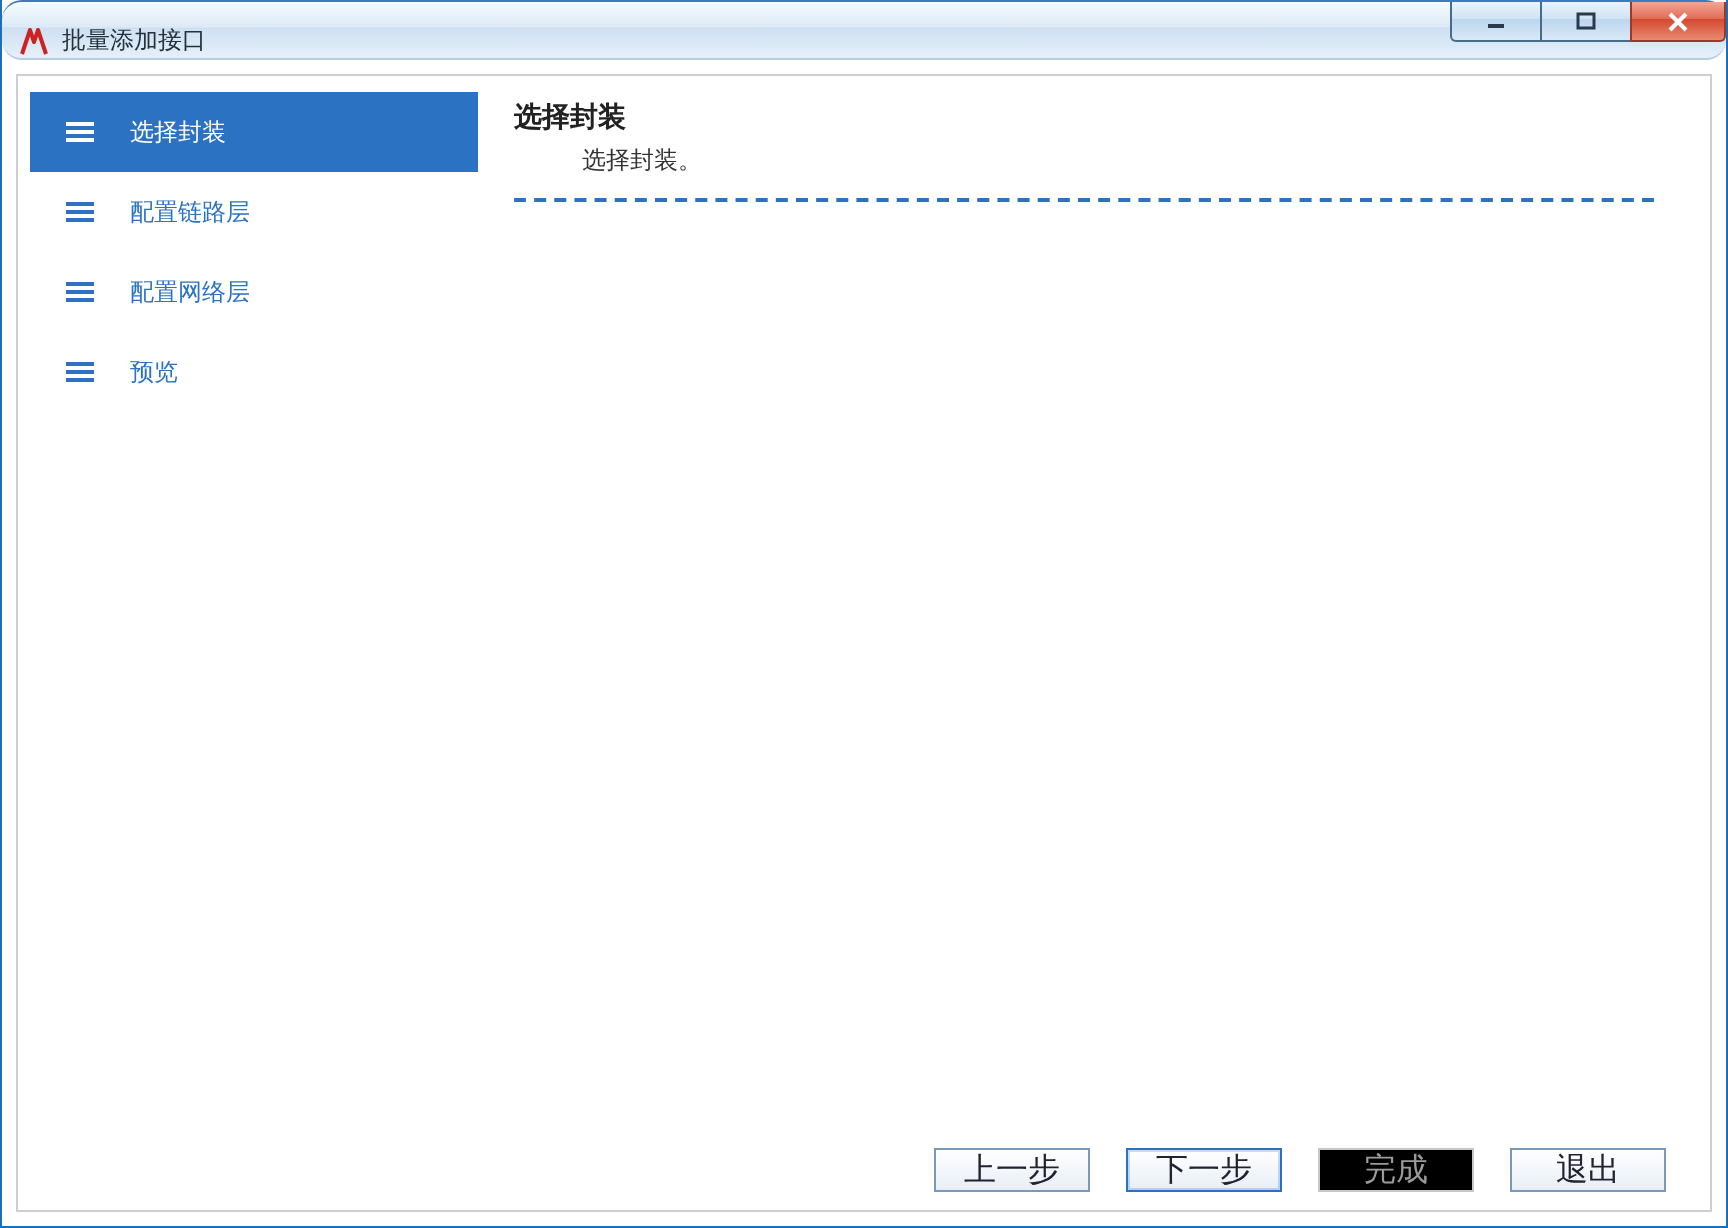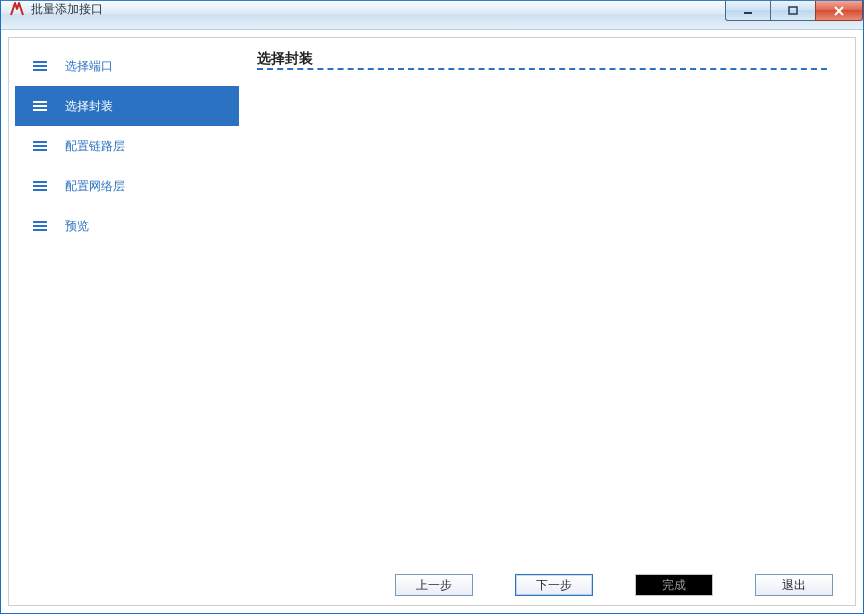--- a/index.html
+++ b/index.html
@@ -11,23 +11,24 @@
     background: #fff;
     position: relative;
     display: flex; flex-direction: column;
   }
   
   .titlebar {
     height: 30px;
     background: linear-gradient(to bottom, #f6fbff 0%, #dceaf7 45%, #cde0f2 46%, #e6f0fa 100%);
     border-top: 1px solid #3a7bbf;
     border-bottom: 1px solid #b7cde2;
-    display: flex; align-items: flex-start;
+    display: flex; align-items: flex-end;
     padding-left: 8px;
     position: relative;
+    border-radius: 10px;
   }
   .titlebar .app-icon {
     width: 16px; height: 16px; margin-right: 6px;
     display: inline-flex; align-items: center; justify-content: center;
   }
   .titlebar .title { color: #26323c; font-size: 12px; }
   .win-controls {
     position: absolute; right: 0; top: 0;
     display: flex;
   }
@@ -127,24 +128,23 @@
   .footer {
     height: 40px;
     display: flex; align-items: center; justify-content: flex-end;
     gap: 18px;
     padding-right: 22px;
   }
   .btn {
     min-width: 78px; height: 22px;
     border: 1px solid #7a98b8;
     background: linear-gradient(to bottom, #ffffff, #e8eef5);
-    color: #223; font-size: 12px;
+    color: #223; font-size: 16px;
     display: inline-flex; align-items: center; justify-content: center;
     cursor: pointer;
-    margin-left: 24px;
   }
   .btn.primary {
     border-color: #2b72c2;
     box-shadow: 0 0 0 1px rgba(43,114,194,0.25) inset;
   }
   .btn.disabled {
     color: #9a9a9a; border-color: #c6c6c6; background: #000000; cursor: default;
   }
 </style>
 </head>
@@ -176,28 +176,20 @@
           <line x1="10" y1="2" x2="2" y2="10" stroke="#fff" stroke-width="2"></line>
         </svg>
       </div>
     </div>
   </div>
 
   <div class="client">
     <div class="body">
 
       <div class="sidebar">
-        <div class="side-item">
-          <span class="hamb">
-              <span></span>
-              <span></span>
-              <span></span>
-            </span>
-          <span>选择端口</span>
-        </div>
         <div class="side-item active">
           <span class="hamb">
               <span></span>
               <span></span>
               <span></span>
             </span>
           <span>选择封装</span>
         </div>
         <div class="side-item">
           <span class="hamb">
@@ -220,20 +212,21 @@
               <span></span>
               <span></span>
               <span></span>
             </span>
           <span>预览</span>
         </div>
       </div>
 
       <div class="main">
         <div class="heading">选择封装</div>
+        <div class="subheading">选择封装。</div>
         <div class="dash-sep"></div>
 
 
       </div>
     </div>
 
     <div class="footer">
       <div class="btn">上一步</div>
       <div class="btn primary">下一步</div>
       <div class="btn disabled">完成</div>

